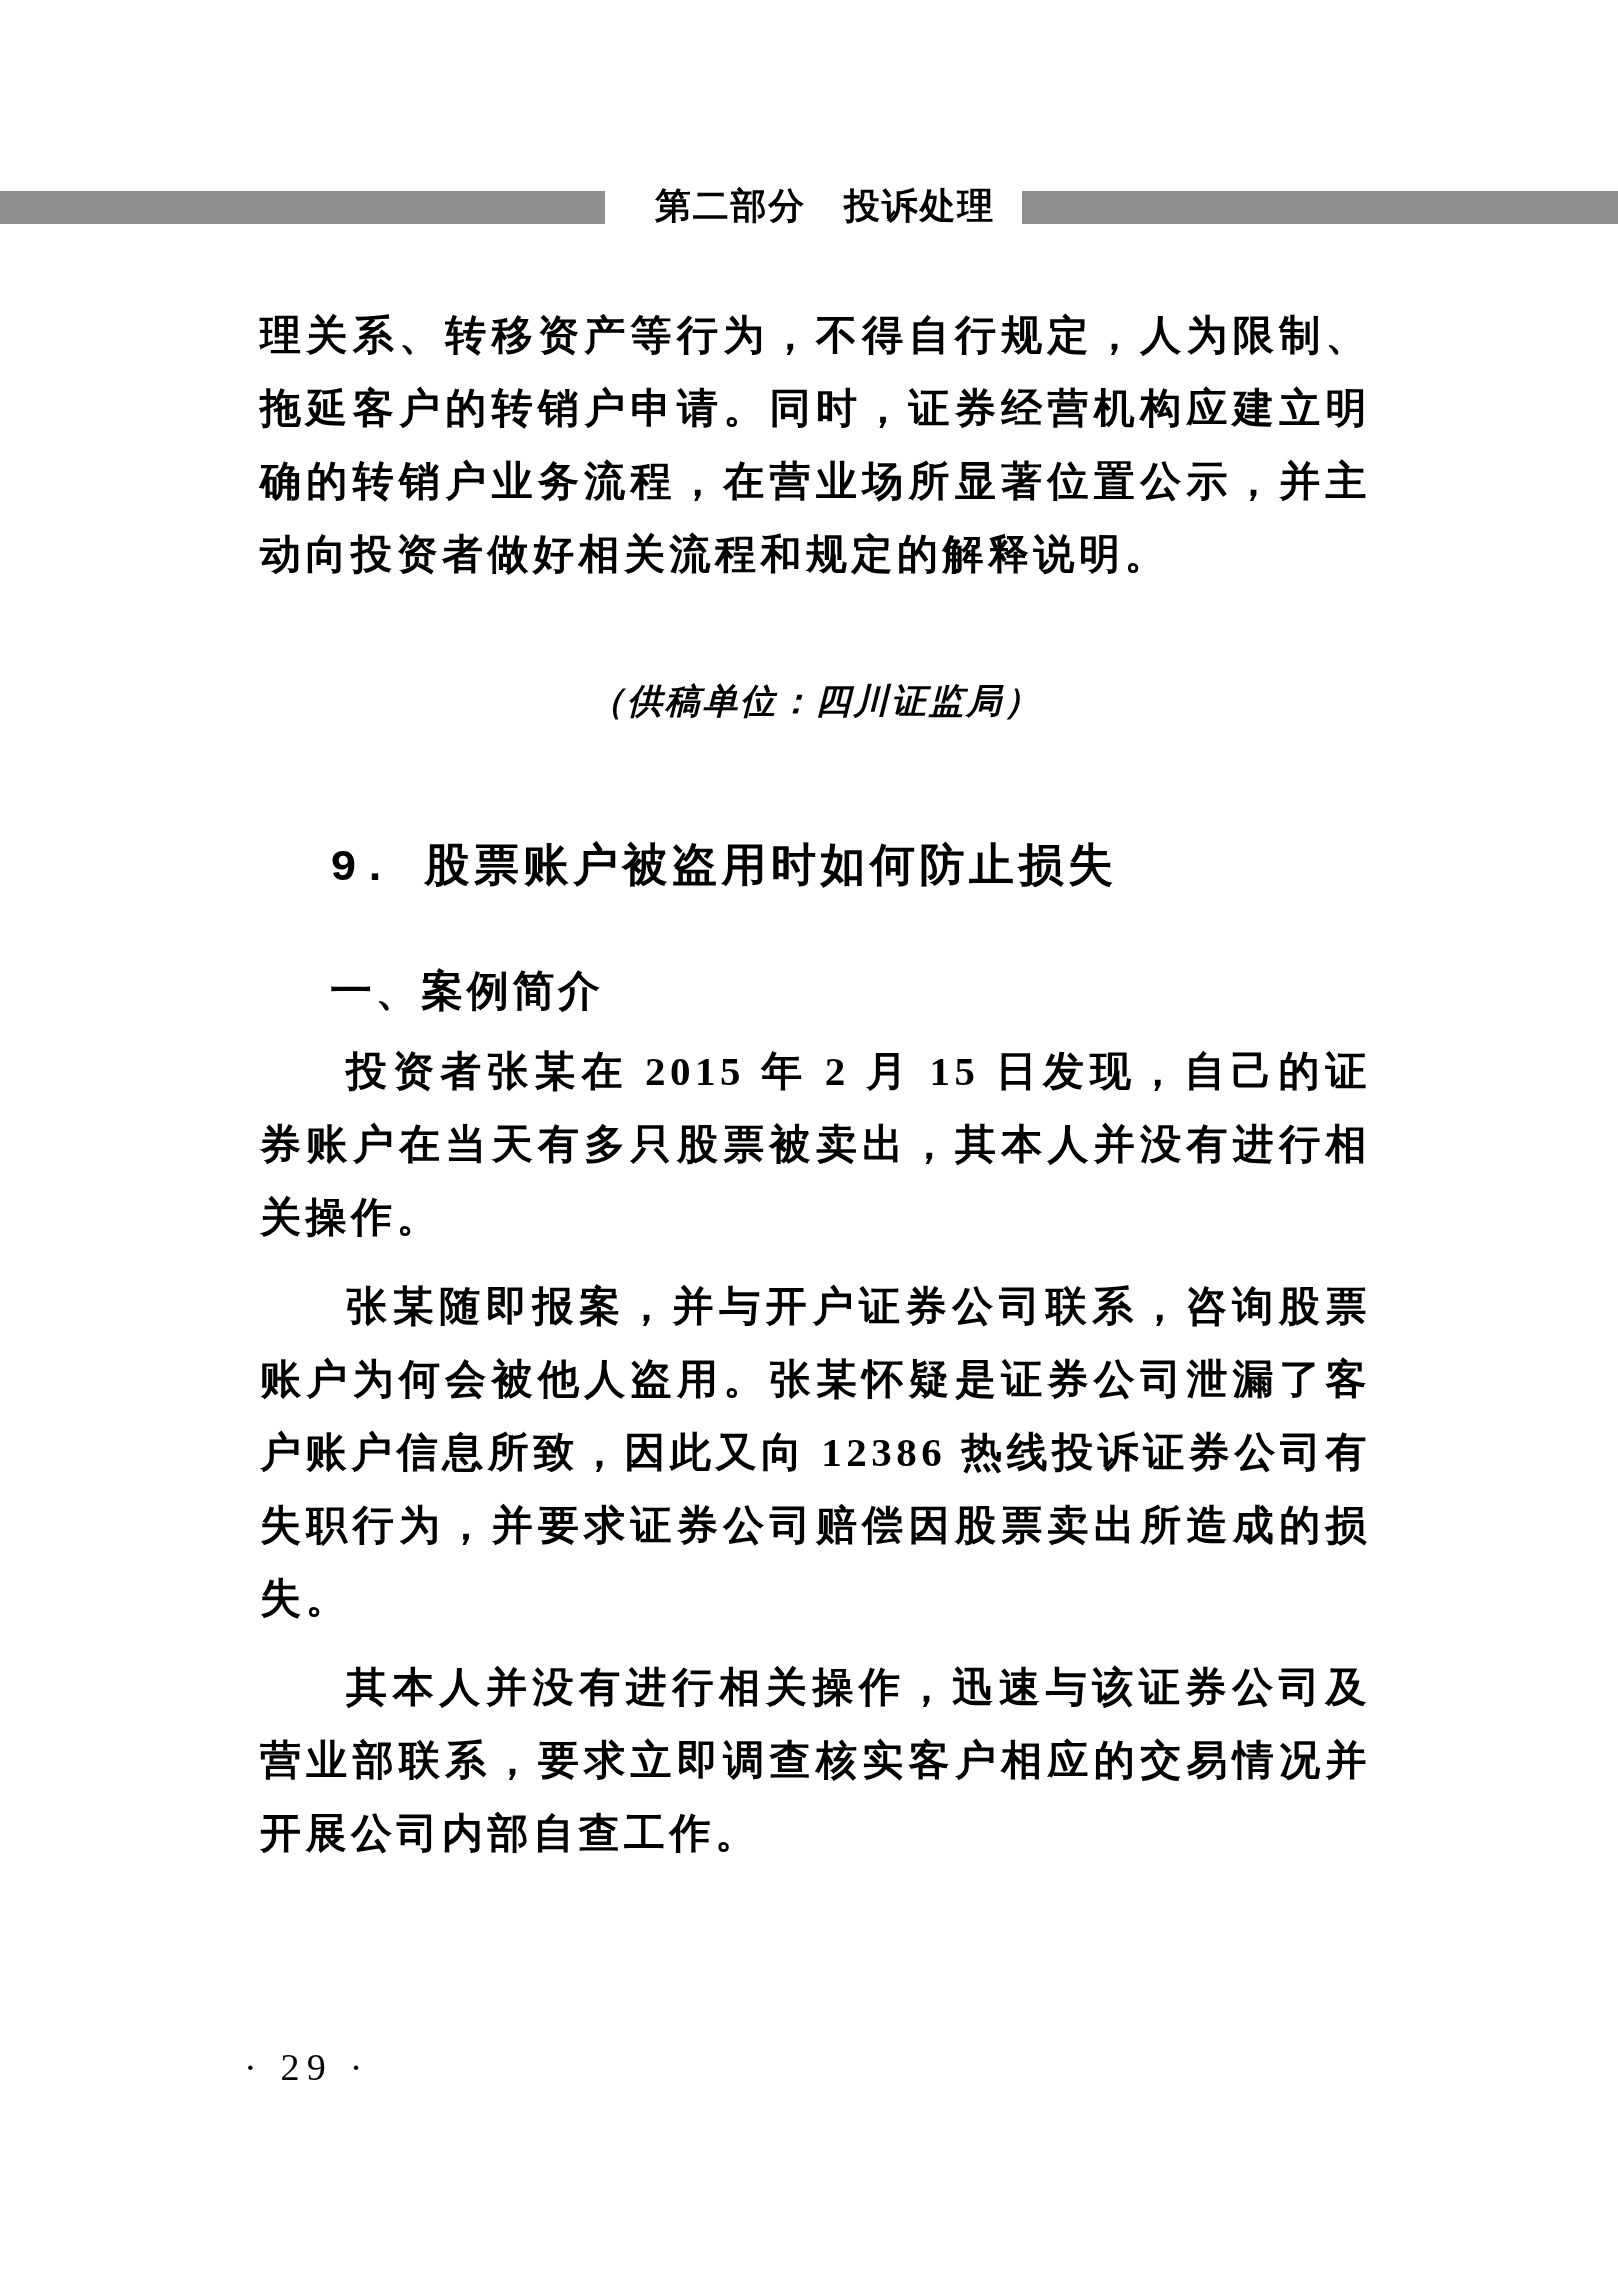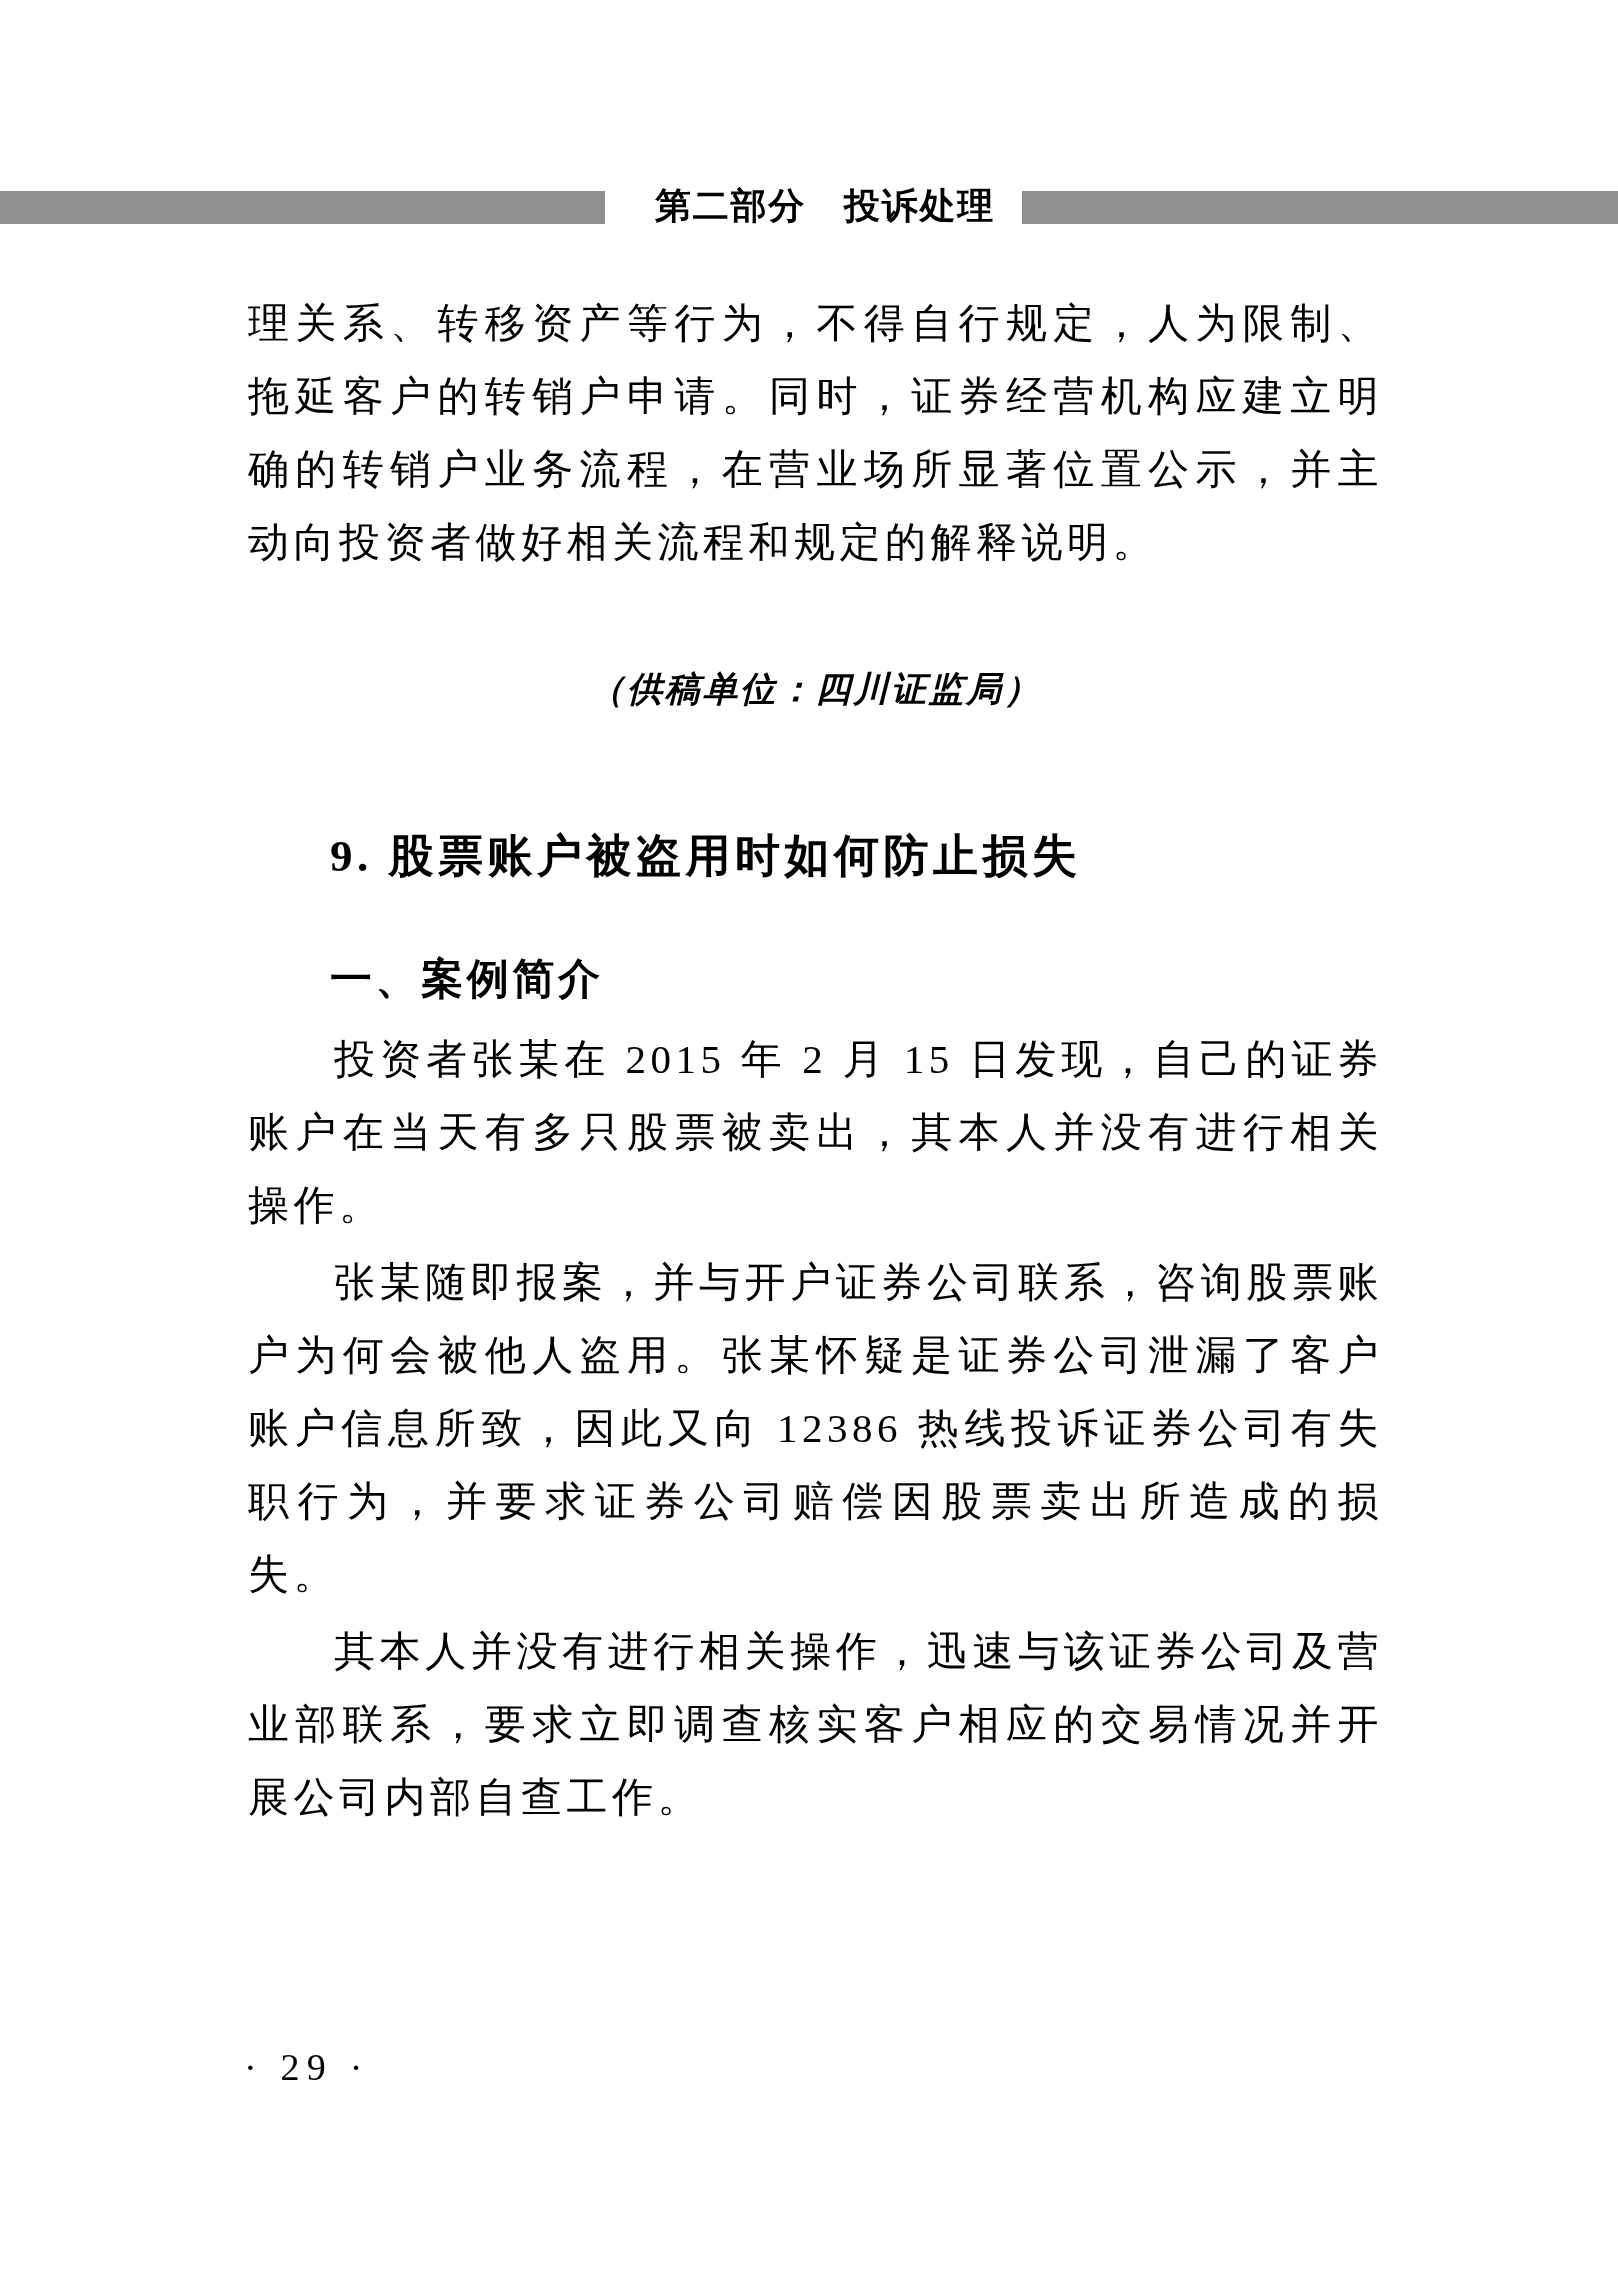--- a/index.html
+++ b/index.html
@@ -45,44 +45,45 @@
   }
 
   
   .content {
     position: absolute;
     left: 244px;
     top: 283px;
     width: 1143px;
   }
   p.body-text {
-    margin: 4px;
+    margin: 16px;
     font-size: 41px;
     line-height: 73px;
     letter-spacing: 4.5px;
     text-align: justify;
     text-justify: inter-character;
+    font-weight: bold;
   }
   p.cont { text-indent: 0; }
   p.ind  { text-indent: 86px; }
   p.first-after-sub { margin-top: 13.4px; }
 
   .attribution {
     margin: 74px 0 0 0;
     font-size: 35px;
     line-height: 73px;
     letter-spacing: 2.7px;
     text-align: center;
     font-style: italic;
     font-weight: bold;
   }
 
   h2.section-heading {
     margin: 99px 0 0 0;
-    font-family: Liberation Serif, serif;
+    font-family: Liberation Mono, monospace;
     font-weight: bold;
     font-size: 45px;
     line-height: 63px;
     letter-spacing: 4.5px;
     text-indent: 86px;
   }
   h3.subsection-heading {
     margin: 59px 0 0 0;
     font-family: "Liberation Sans", "DejaVu Sans", sans-serif;
     font-weight: bold;

